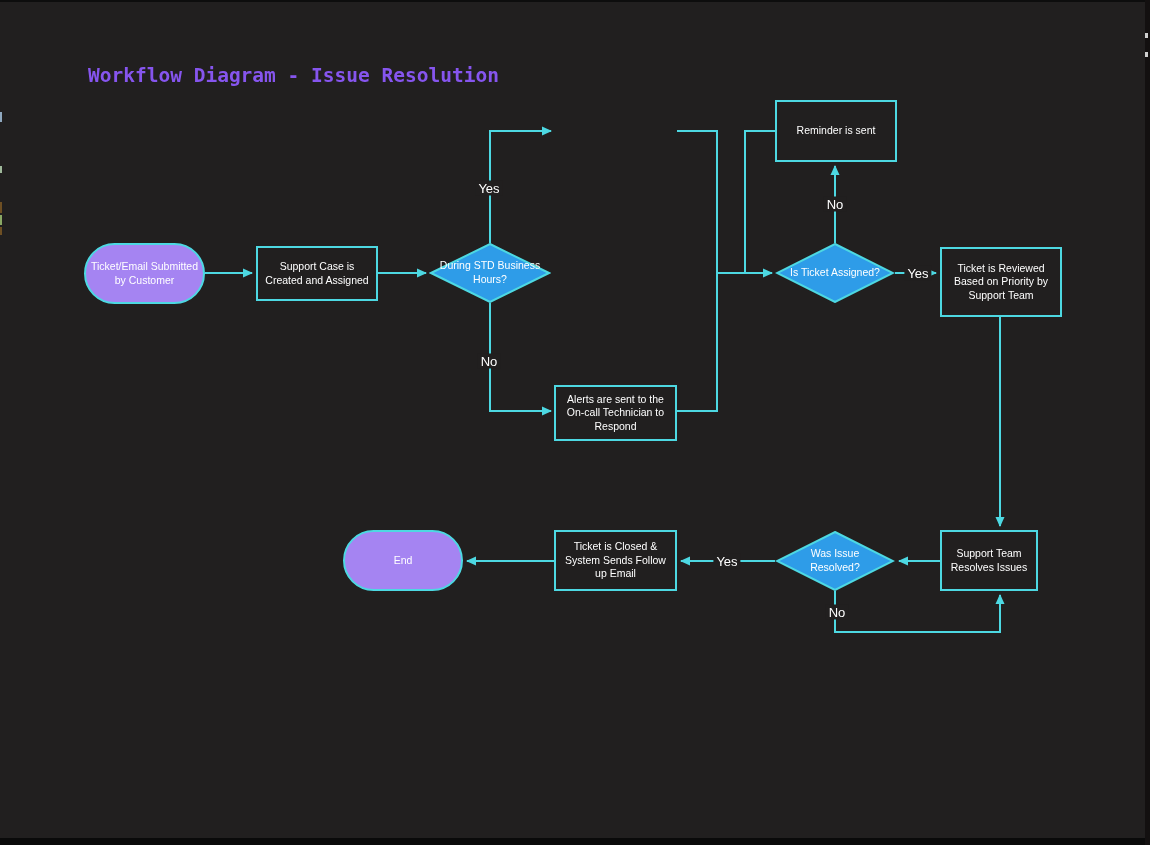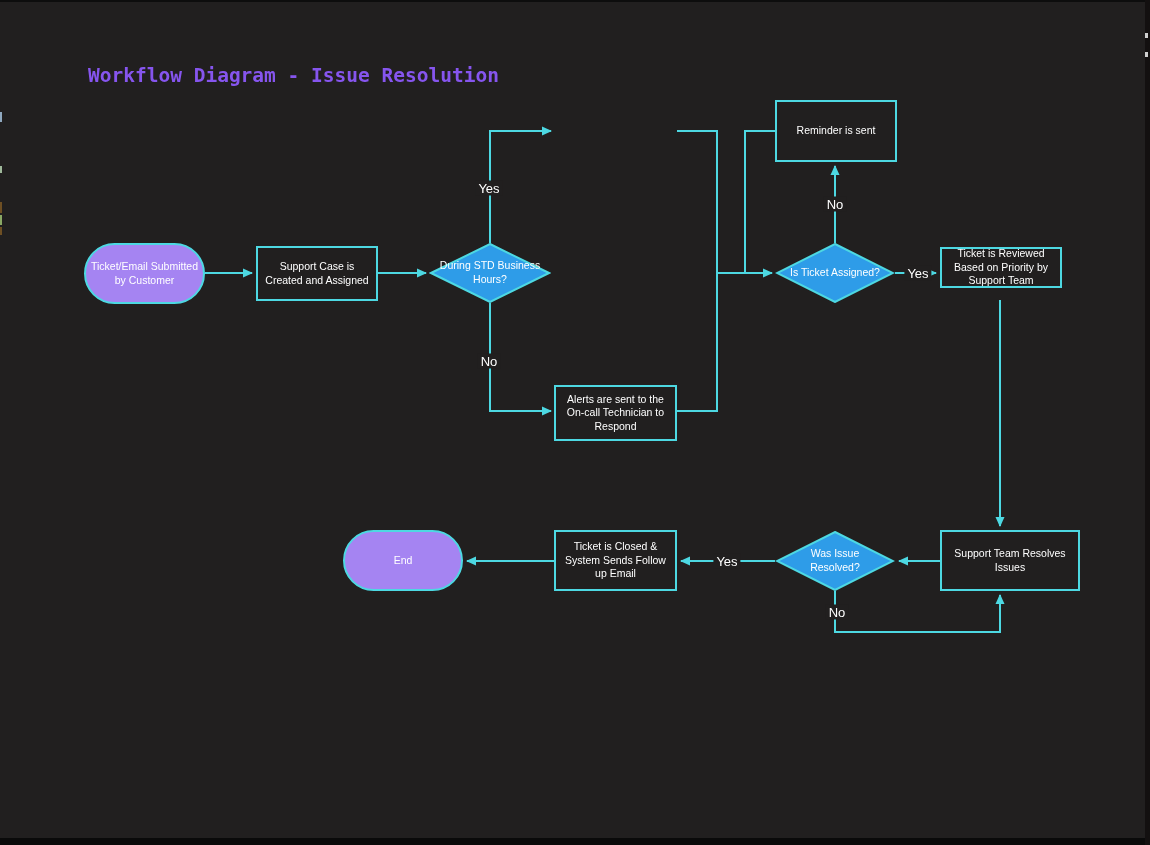--- a/index.html
+++ b/index.html
@@ -102,25 +102,25 @@
     <span class="nlabel">Reminder is sent</span>
   </div>
 
   <div class="node decision" style="left:775px;top:243px;width:120px;height:60px;">
     <svg viewBox="0 0 120 60" preserveAspectRatio="none">
         <polygon points="60,1 118,30 60,59 2,30"></polygon>
       </svg>
     <span class="nlabel">Is Ticket Assigned?</span>
   </div>
 
-  <div class="node process" style="left:940px;top:247px;width:122px;height:41px;">
+  <div class="node process" style="left:940px;top:247px;width:122px;height:70px;">
     <span class="nlabel">Ticket is Reviewed Based on Priority by Support Team</span>
   </div>
 
-  <div class="node process" style="left:940px;top:530px;width:140px;height:61px;">
+  <div class="node process" style="left:940px;top:530px;width:98px;height:61px;">
     <span class="nlabel">Support Team Resolves Issues</span>
   </div>
 
   <div class="node decision" style="left:775px;top:531px;width:120px;height:60px;align-items:center;">
     <svg viewBox="0 0 120 60" preserveAspectRatio="none">
         <polygon points="60,1 118,30 60,59 2,30"></polygon>
       </svg>
     <span class="nlabel">Was Issue Resolved?</span>
   </div>
 

